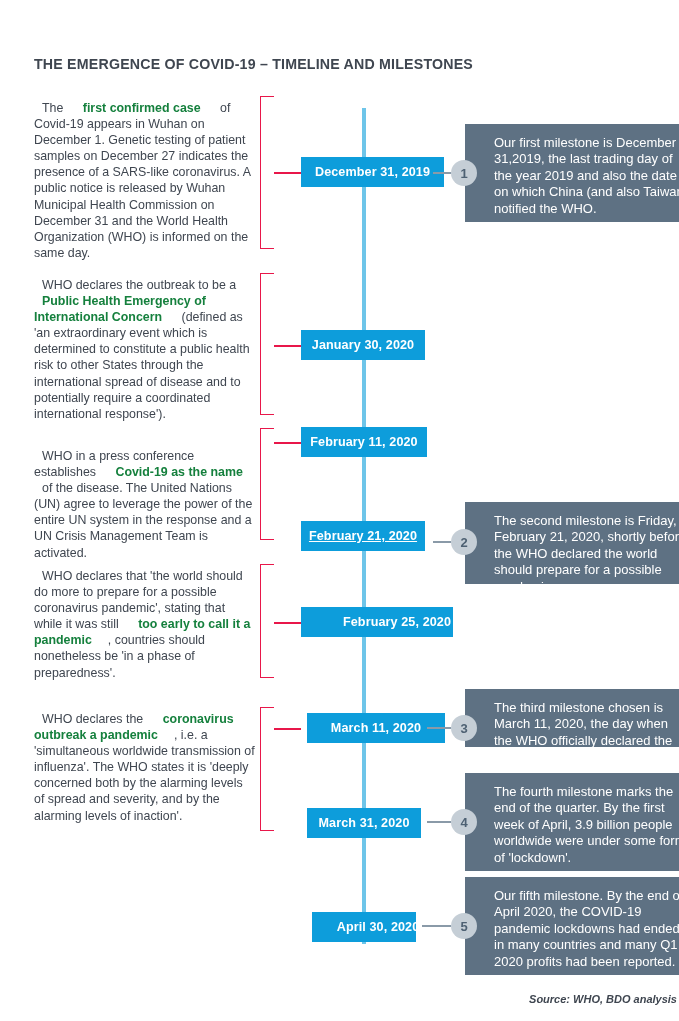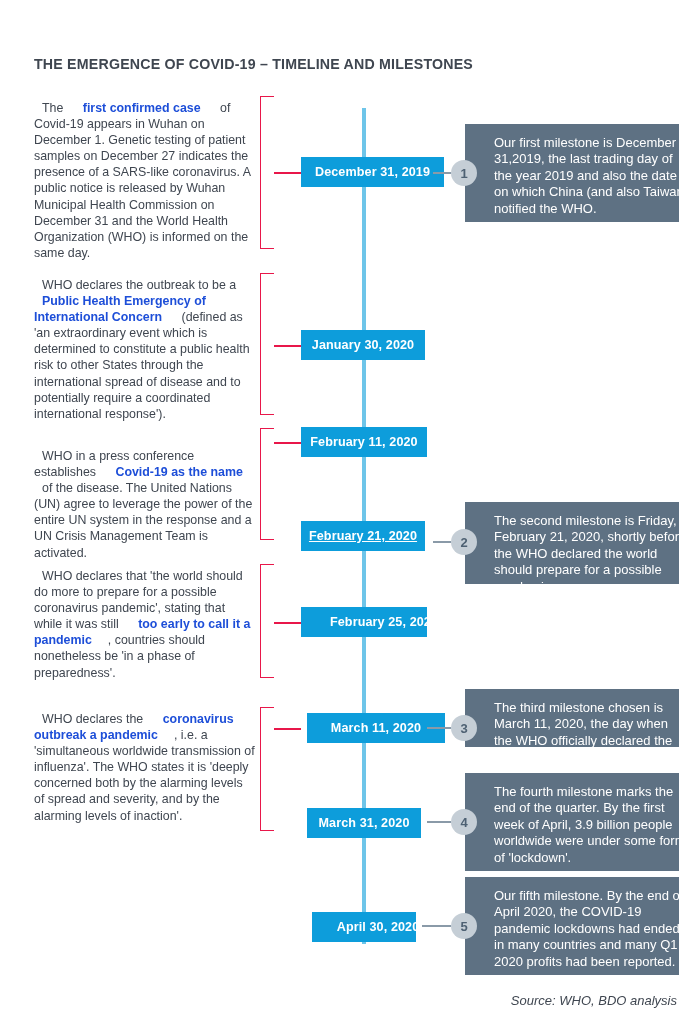--- a/index.html
+++ b/index.html
@@ -38,21 +38,21 @@
   
   .desc-block {
     position: absolute;
     left: 10px;
     width: 222px;
     font-size: 12.4px;
     line-height: 16.1px;
     color: #3f4650;
   }
   .desc-block .hl {
-    color: #1d4ed8;
+    color: #15803d;
     font-weight: bold;
   }
 
   
   .bracket {
     position: absolute;
     left: 236px;
     width: 14px;
     border: 0 solid #E8174A;
     border-left-width: 1.6px;
@@ -108,23 +108,23 @@
     height: 1.6px;
     background: #8A9AA8;
     z-index: 2;
   }
 
   
   #source-note {
     position: absolute;
     right: 10px;
     top: 969px;
-    font-size: 13px;
+    font-size: 11px;
     font-style: italic;
-    font-weight: normal;
+    font-weight: bold;
     color: #3f4650;
   }
 </style>
 </head>
 <body>
 
 <div id="page-title">THE EMERGENCE OF COVID-19 – TIMELINE AND MILESTONES</div>
 
 <div id="timeline-axis"></div>
 
@@ -147,21 +147,21 @@
     <div class="bracket-stem" style="top: 598px; left: 250px; width: 27px;"></div>
     <div class="bracket" style="top: 683px; height: 124px;"></div>
     <div class="bracket-stem" style="top: 704px; left: 250px; width: 27px;"></div>
   </div>
 
 <div id="dates-layer">
     <div class="date-pill" style="top: 133px; left: 277px; width: 143px;">December 31, 2019</div>
     <div class="date-pill" style="top: 306px; left: 277px; width: 124px;">January 30, 2020</div>
     <div class="date-pill" style="top: 403px; left: 277px; width: 126px;">February 11, 2020</div>
     <div class="date-pill" style="top: 497px; left: 277px; width: 124px; text-decoration: underline;">February 21, 2020</div>
-    <div class="date-pill" style="top: 583px; left: 277px; width: 126px; padding-left: 40px;">February 25, 2020</div>
+    <div class="date-pill" style="top: 583px; left: 277px; width: 152px; padding-left: 40px;">February 25, 2020</div>
     <div class="date-pill" style="top: 689px; left: 283px; width: 138px;">March 11, 2020</div>
     <div class="date-pill" style="top: 784px; left: 283px; width: 114px;">March 31, 2020</div>
     <div class="date-pill" style="top: 888px; left: 288px; width: 104px; padding-left: 28px;">April 30, 2020</div>
   </div>
 
 <div id="callouts-layer">
     <div class="callout-connector" style="top: 148px; left: 409px; width: 18px;"></div>
     <div class="callout" style="top: 100px; left: 441px; width: 238px; height: 98px;">Our first milestone is December 31,2019, the last trading day of the year 2019 and also the date on which China (and also Taiwan) notified the WHO.</div>
     <div class="callout-badge" style="top: 136px; left: 427px;">1</div>
     <div class="callout-connector" style="top: 517px; left: 409px; width: 18px;"></div>

